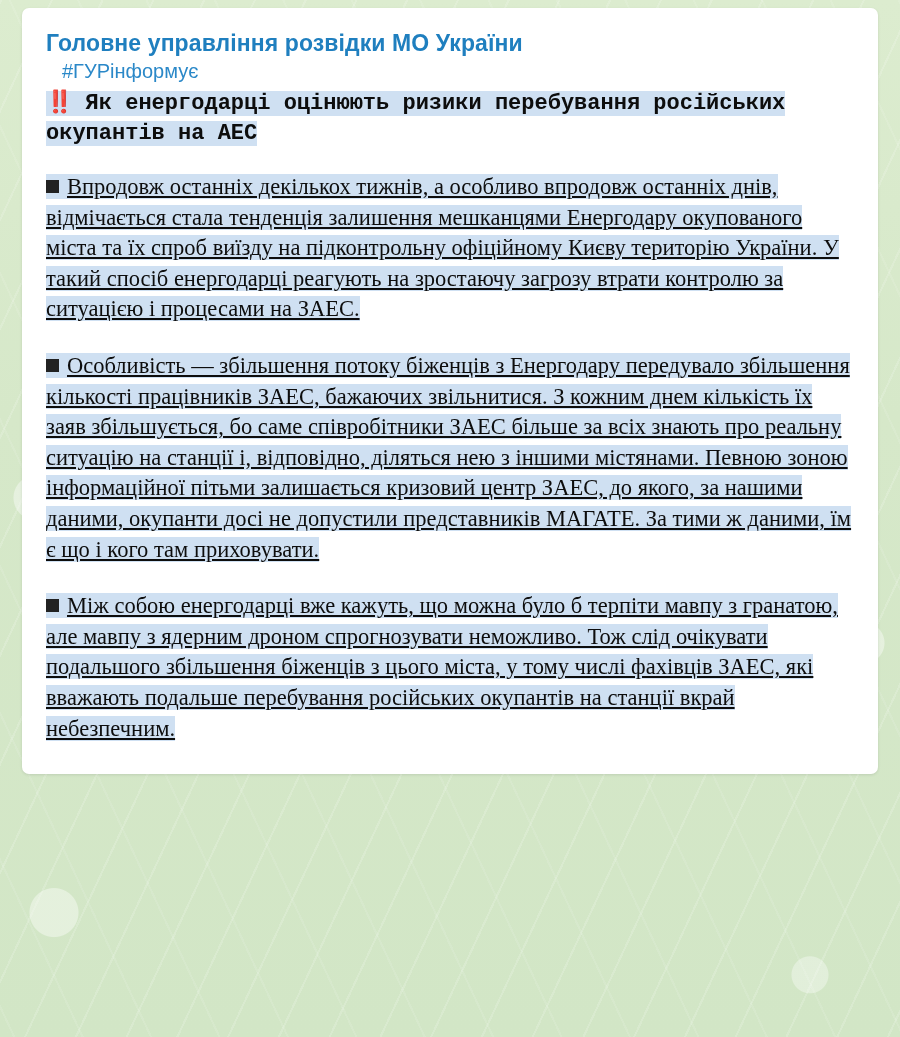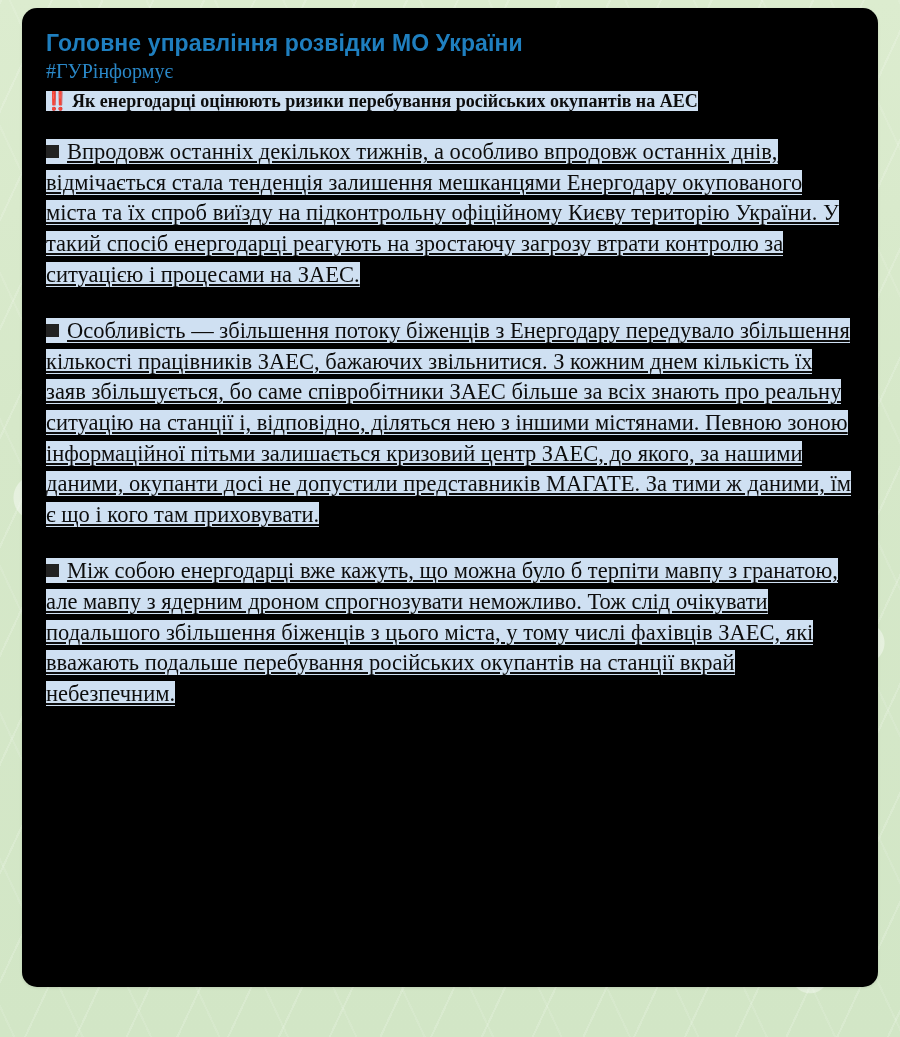--- a/index.html
+++ b/index.html
@@ -36,23 +36,23 @@
       repeating-linear-gradient(115deg, rgba(255,255,255,0.16) 0 2px, transparent 2px 46px),
       repeating-linear-gradient(-115deg, rgba(255,255,255,0.10) 0 2px, transparent 2px 62px);
   }
 
   
   .message-card {
     position: absolute;
     left: 22px;
     top: 8px;
     width: 856px;
-    height: 979px;
-    background: #000000;
-    border-radius: 15px;
+    height: 766px;
+    background: #ffffff;
+    border-radius: 7px;
     box-shadow: 0 1px 3px rgba(0,0,0,0.10);
     overflow: hidden;
   }
 
   .message-inner {
     padding: 22px 24px 10px 24px;
     box-sizing: border-box;
   }
 
   .channel-title {
@@ -62,42 +62,42 @@
     line-height: 1.18;
     letter-spacing: 0.1px;
     margin: 0 0 2px 0;
     font-family: "Liberation Sans", sans-serif;
   }
 
   .hashtag {
     color: #2a88c8;
     font-size: 20px;
     line-height: 1.2;
-    margin: 0 0 6px 0;
-    font-family: Liberation Serif, serif;
+    margin: 0 0 6px 16px;
+    font-family: Liberation Sans, sans-serif;
   }
 
   .body-text {
     font-family: "Liberation Serif", serif;
     font-size: 22.5px;
     line-height: 1.36;
     color: #0d0d0d;
   }
 
   
   .hl {
     background: #cfe0f2;
     box-decoration-break: clone;
     -webkit-box-decoration-break: clone;
   }
 
   .lead {
     font-weight: bold;
-    font-family: Liberation Serif, serif;
-    font-size: 18px;
+    font-family: Liberation Mono, monospace;
+    font-size: 22px;
     line-height: 1.34;
     margin: 0 0 24px 0;
   }
 
   .warn-glyph {
     color: #e23b2e;
     font-weight: bold;
     letter-spacing: -1px;
   }
 

